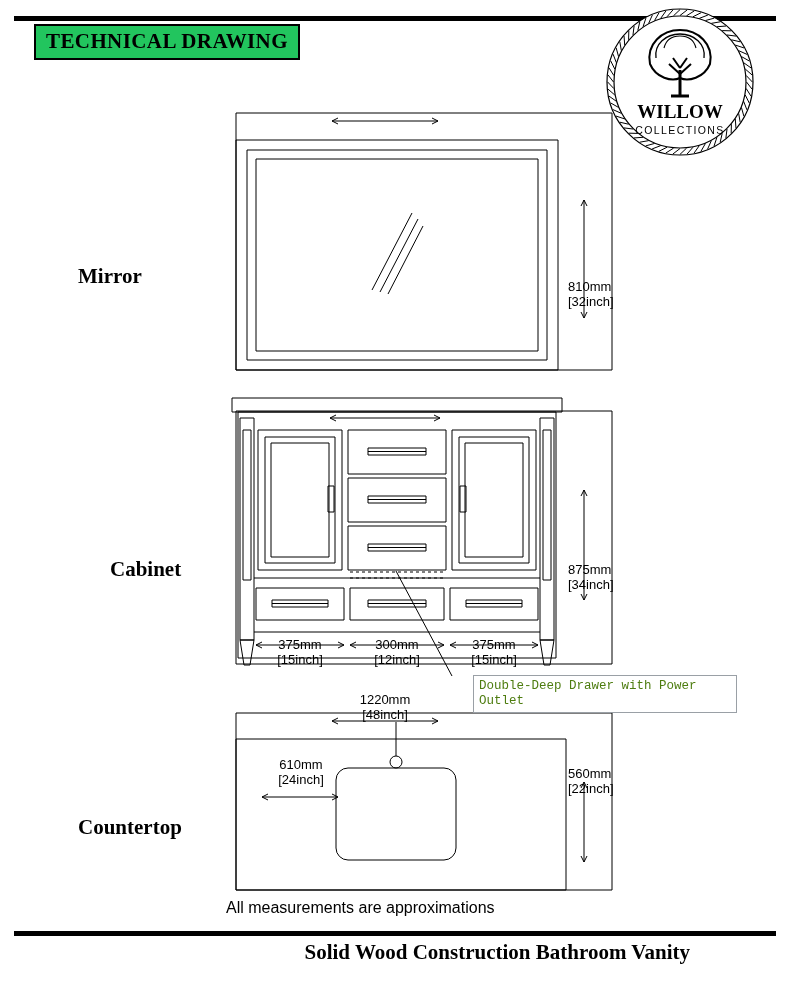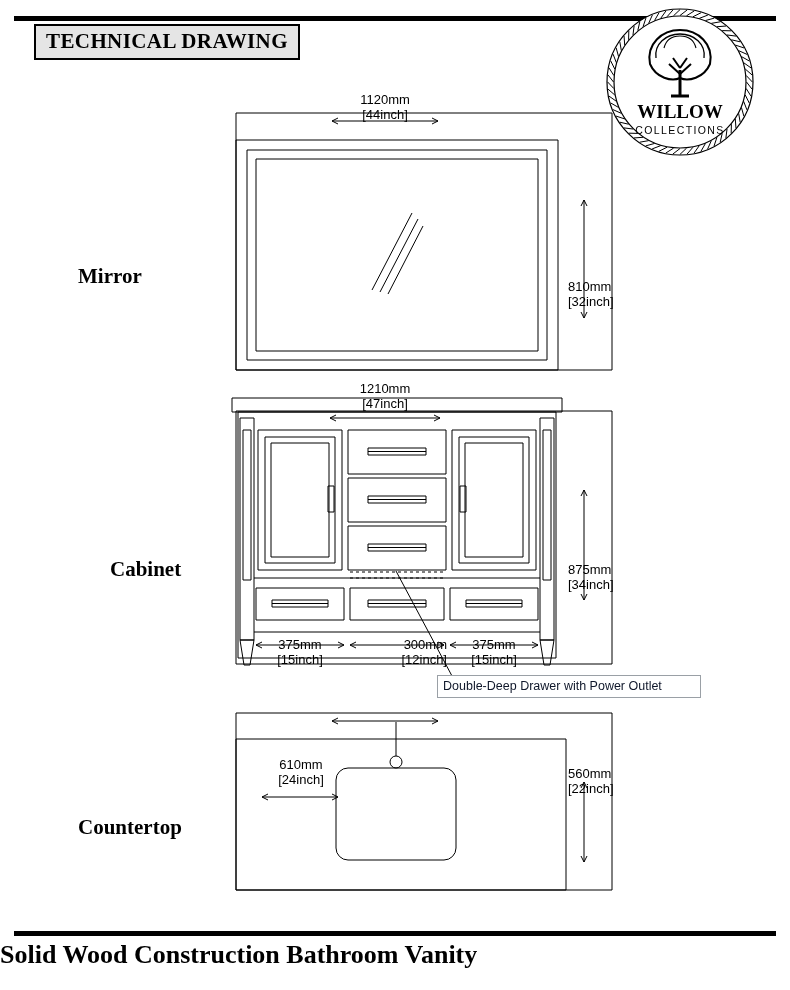--- a/index.html
+++ b/index.html
@@ -30,21 +30,21 @@
     width: 762px;
     height: 5px;
     background: #000;
   }
   .header-title-box {
     position: absolute;
     left: 34px;
     top: 24px;
     padding: 3px 10px 4px 10px;
     border: 2px solid #000;
-    background: #e5e5e5;
+    background: #22c55e;
   }
   .header-title-box span {
     font-size: 21px;
     font-weight: bold;
     letter-spacing: .4px;
     font-family: "Liberation Serif", serif;
   }
 
   
   .logo {
@@ -75,25 +75,26 @@
     font-size: 13px;
     line-height: 15px;
     text-align: center;
     white-space: nowrap;
   }
 
   .note-box {
     position: absolute;
     border: 1px solid #9aa0a6;
     background: #fff;
-    font-family: Liberation Sans, sans-serif;
+    font-family: Liberation Mono, monospace;
     font-size: 12.5px;
     line-height: 15px;
     padding: 3px 5px;
-    color: #0f172a;
+    color: #4d7c0f;
+    margin-left: 36px;
   }
 
   .approx {
     position: absolute;
     left: 226px;
     top: 899px;
     font-family: "Liberation Sans", sans-serif;
     font-size: 16px;
   }
 
@@ -103,22 +104,22 @@
     top: 931px;
     width: 762px;
     height: 5px;
     background: #000;
   }
   .footer-title {
     position: absolute;
     left: 0;
     top: 940px;
     width: 690px;
-    text-align: left;
-    font-size: 26px;
+    text-align: right;
+    font-size: 21px;
     font-weight: bold;
     font-family: "Liberation Serif", serif;
   }
 
   svg.draw {
     position: absolute;
     left: 0; top: 0;
     width: 790px;
     height: 990px;
     pointer-events: none;
@@ -348,59 +349,56 @@
 
     <line x1="262" y1="797" x2="338" y2="797" class="thin"></line>
     <polyline points="268,794 262,797 268,800" class="thin"></polyline>
     <polyline points="332,794 338,797 332,800" class="thin"></polyline>
   </svg>
 
   <div class="section-label" id="label-mirror">Mirror</div>
   <div class="section-label" id="label-cabinet">Cabinet</div>
   <div class="section-label" id="label-countertop">Countertop</div>
 
-  <div class="dim-text" style="left:322px; top:92px; width:126px;">
-    <div>1120mm</div>
-    <div>[44inch]</div>
-  </div>
   <div class="dim-text" style="left:568px; top:243px; width:90px; text-align:left;margin-top:36px;">
     <div>810mm</div>
     <div>[32inch]</div>
   </div>
 
-  <div class="dim-text" style="left:322px; top:381px; width:126px;">
-    <div>1210mm</div>
-    <div>[47inch]</div>
-  </div>
   <div class="dim-text" style="left:568px; top:527px; width:90px; text-align:left;margin-top:35px;">
     <div>875mm</div>
     <div>[34inch]</div>
   </div>
 
   <div class="dim-text" style="left:250px; top:637px; width:100px;">
     <div>375mm</div>
     <div>[15inch]</div>
   </div>
-  <div class="dim-text" style="left:347px; top:637px; width:100px;text-align:right;">
+  <div class="dim-text" style="left:347px; top:637px; width:100px;">
     <div>300mm</div>
     <div>[12inch]</div>
   </div>
   <div class="dim-text" style="left:444px; top:637px; width:100px;">
     <div>375mm</div>
     <div>[15inch]</div>
   </div>
 
+  <div class="dim-text" style="left:322px; top:692px; width:126px;">
+    <div>1220mm</div>
+    <div>[48inch]</div>
+  </div>
   <div class="dim-text" style="left:568px; top:766px; width:90px; text-align:left;">
     <div>560mm</div>
     <div>[22inch]</div>
   </div>
   <div class="dim-text" style="left:256px; top:757px; width:90px;">
     <div>610mm</div>
     <div>[24inch]</div>
   </div>
 
   <div class="note-box" style="left:437px; top:675px; width:252px;">
     <div>Double-Deep Drawer with Power Outlet</div>
   </div>
 
+  <div class="approx">All measurements are approximations</div>
   <div class="footer-rule"></div>
   <div class="footer-title">Solid Wood Construction Bathroom Vanity</div>
 </div>
 
 </body></html>

